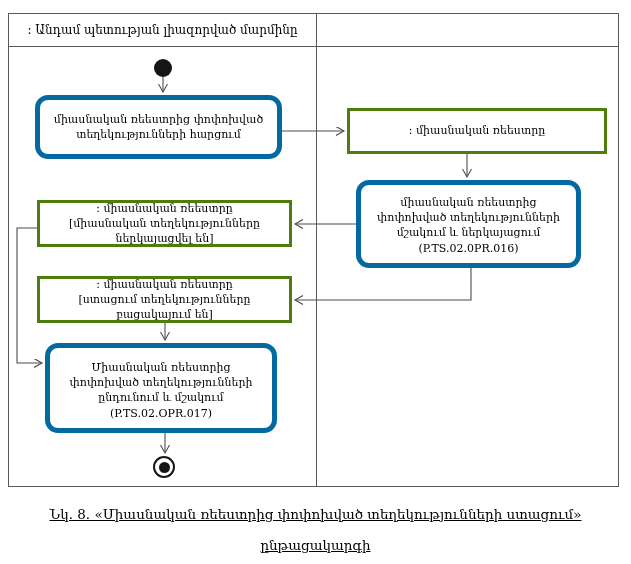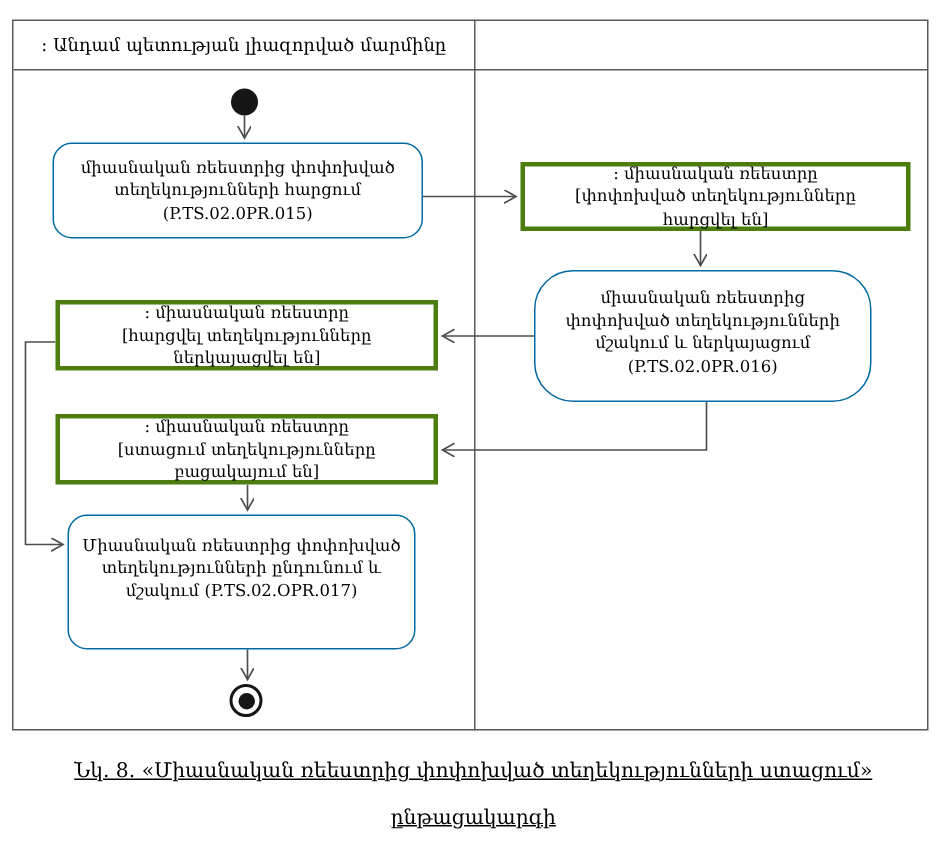--- a/index.html
+++ b/index.html
@@ -14,26 +14,26 @@
   }
   .header { position:absolute; left:0; top:0; width:100%; height:33px; border-bottom:1px solid #595959; display:flex; box-sizing:border-box; }
   .lane-header { display:flex; align-items:center; justify-content:center; font-size:12px; box-sizing:border-box; }
   .lane-header.left  { width:308px; border-right:1px solid #595959; }
   .lane-header.right { flex:1; }
   .divider { position:absolute; left:316px; top:46px; width:1px; height:441px; background:#595959; }
 
   .node { position:absolute; box-sizing:border-box; background:#ffffff; text-align:center;
           font-size:11px; line-height:1.38; display:flex; flex-direction:column;
           align-items:center; justify-content:center; padding:4px 8px; }
-  .activity { border:1px solid #0369a1; border-radius:13px; }
+  .activity { border:5px solid #0369a1; border-radius:13px; }
   .object   { border:3px solid #4d7c0f; }
 
   .n-a { left:35px;  top:95px;  width:247px; height:64px; }
   .n-b { left:347px; top:108px; width:260px; height:46px; }
-  .n-c { left:356px; top:180px; width:225px; height:88px; justify-content:flex-start; padding-top:10px;border-radius:26px; }
+  .n-c { left:356px; top:180px; width:225px; height:88px; justify-content:flex-start; padding-top:10px; }
   .n-d { left:37px;  top:200px; width:255px; height:47px; }
   .n-e { left:37px;  top:276px; width:255px; height:47px; }
   .n-f { left:45px;  top:343px; width:232px; height:90px; justify-content:flex-start; padding-top:12px; }
 
   .start-node {
     position:absolute; left:154px; top:59px; width:18px; height:18px;
     background:#161616; border-radius:50%;
   }
   .end-node {
     position:absolute; left:153px; top:456px; width:22px; height:22px;
@@ -72,35 +72,33 @@
       <path d="M37,228 L17,228 L17,363 L42,363" marker-end="url(#arrow)"></path>
       <path d="M165,323 L165,340" marker-end="url(#arrow)"></path>
       <path d="M165,433 L165,453" marker-end="url(#arrow)"></path>
     </g>
   </svg>
 
   <div class="start-node"></div>
 
   <div class="node activity n-a">
     <span>միասնական ռեեստրից փոփոխված տեղեկությունների հարցում</span>
-    <span>(P.TS.02.0PR.015)</span>
   </div>
 
   <div class="node object n-b">
     <div>: միասնական ռեեստրը</div>
-    <div>[փոփոխված տեղեկությունները հարցվել են]</div>
   </div>
 
   <div class="node activity n-c">
     <span><span>միասնական ռեեստրից փոփոխված տեղեկությունների մշակում և ներկայացում</span> <span>(P.TS.02.0PR.016)</span></span>
   </div>
 
   <div class="node object n-d">
     <div>: միասնական ռեեստրը</div>
-    <div>[հարցվել տեղեկությունները ներկայացվել են]</div>
+    <div>[միասնական տեղեկությունները ներկայացվել են]</div>
   </div>
 
   <div class="node object n-e">
     <div>: միասնական ռեեստրը</div>
     <div>[ստացում տեղեկությունները բացակայում են]</div>
   </div>
 
   <div class="node activity n-f">
     <span><span>Միասնական ռեեստրից փոփոխված տեղեկությունների ընդունում և մշակում</span> <span>(P.TS.02.OPR.017)</span></span>
   </div>

